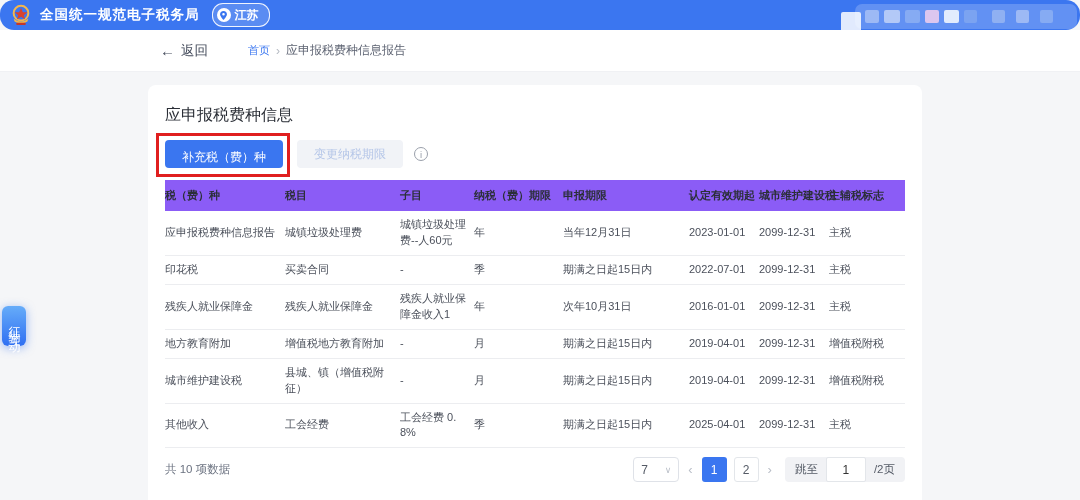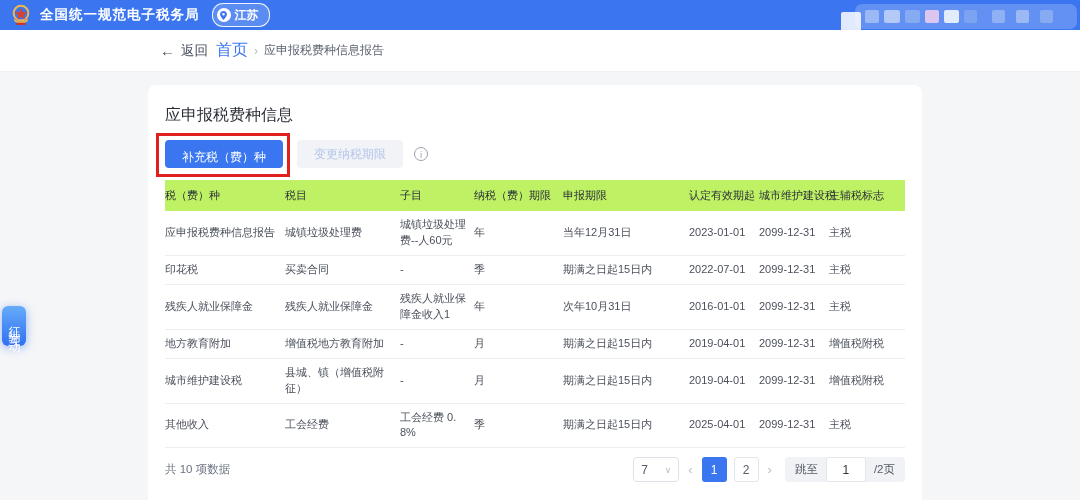--- a/index.html
+++ b/index.html
@@ -4,21 +4,21 @@
 <style>
   * { margin:0; padding:0; box-sizing:border-box; }
   html,body { width:1080px; height:500px; overflow:hidden; }
   body {
     font-family:"Liberation Sans","DejaVu Sans",sans-serif;
     background:#f5f6f8; position:relative; color:#333;
   }
 
   
   .topbar { height:30px; background:#3b76f0; display:flex; align-items:center;
-    padding:0 10px; position:relative; z-index:5; }
+    padding:0 10px; position:relative; z-index:5;border-radius:14px; }
   .logo { width:22px; height:22px; margin-right:8px; flex:0 0 auto; }
   .topbar-title { color:#fff; font-size:13.5px; font-weight:bold; letter-spacing:1px; }
   .loc-pill { margin-left:12px; height:24px; border:1px solid rgba(255,255,255,.9);
     background:rgba(255,255,255,.16); border-radius:11px; display:flex; align-items:center;
     gap:4px; padding:0 10px 0 4px; color:#fff; font-size:12px; font-weight:bold; }
   .pin-badge { width:14px; height:14px; background:#fff; border-radius:50%;
     display:flex; align-items:center; justify-content:center; }
   .pin-badge svg { width:9px; height:9px; }
 
   
@@ -37,21 +37,21 @@
   .mz7 { width:13px; background:#8fb0f2; margin-right:6px; }
   .mz8 { width:13px; background:#9db9f5; margin-right:6px; }
   .mz9 { width:13px; background:#86abf3; }
 
   
   .crumb-bar { height:42px; background:#fff; border-bottom:1px solid #f0f1f4;
     display:flex; align-items:center; padding-left:160px; }
   .back-link { display:flex; align-items:center; gap:6px; font-size:13.5px;
     color:#454c5c; cursor:pointer; }
   .back-arrow { font-size:15px; line-height:1; }
-  .crumb-home { color:#3a76f0; font-size:16px; margin-left:8px; cursor:pointer; }
+  .crumb-home { color:#3a76f0; font-size:11px; margin-left:40px; cursor:pointer; }
   .crumb-sep { color:#b4b9c2; font-size:12px; margin:0 6px; }
   .crumb-current { color:#5d6372; font-size:12px; }
 
   
   .side-tab { position:absolute; left:2px; top:306px; width:24px; padding:10px 0;
     background:linear-gradient(180deg,#66acf9 0%,#2f6ff2 100%); border-radius:6px;
     box-shadow:0 2px 10px rgba(58,118,240,.5); display:flex; justify-content:center;
     cursor:pointer; z-index:6; }
   .side-tab span { writing-mode:vertical-rl; text-orientation:upright; color:#fff;
     font-size:12px; letter-spacing:5px; }
@@ -70,21 +70,21 @@
     font-family:inherit; }
   .btn-disabled { background:#f1f3f7; color:#b5c6e8; font-size:12px; border:none;
     border-radius:4px; height:28px; padding:0 17px; margin-left:14px;
     cursor:not-allowed; font-family:inherit; }
   .info-icon { margin-left:11px; width:14px; height:14px; border:1px solid #9aa0ab;
     border-radius:50%; color:#9aa0ab; font-size:9.5px; display:flex; align-items:center;
     justify-content:center; font-style:normal; }
 
   
   table { width:740px; border-collapse:collapse; table-layout:fixed; }
-  thead th { background:#bef264; font-size:11px; font-weight:normal; color:#2b2f38;
+  thead th { background:#8b5cf6; font-size:11px; font-weight:bold; color:#2b2f38;
     text-align:left; padding:8px 8px 8px 0; white-space:nowrap; overflow:visible; }
   tbody td { font-size:11px; color:#4b505b; border-bottom:1px solid #ecedf0;
     padding:6px 8px 6px 0; line-height:1.45; vertical-align:middle;
     word-break:break-all; }
 
   
   .tfoot { width:740px; display:flex; justify-content:space-between;
     align-items:center; padding:9px 0; }
   .total-text { font-size:11.5px; color:#6b7280; }
   .pager { display:flex; align-items:center; gap:7px; }

